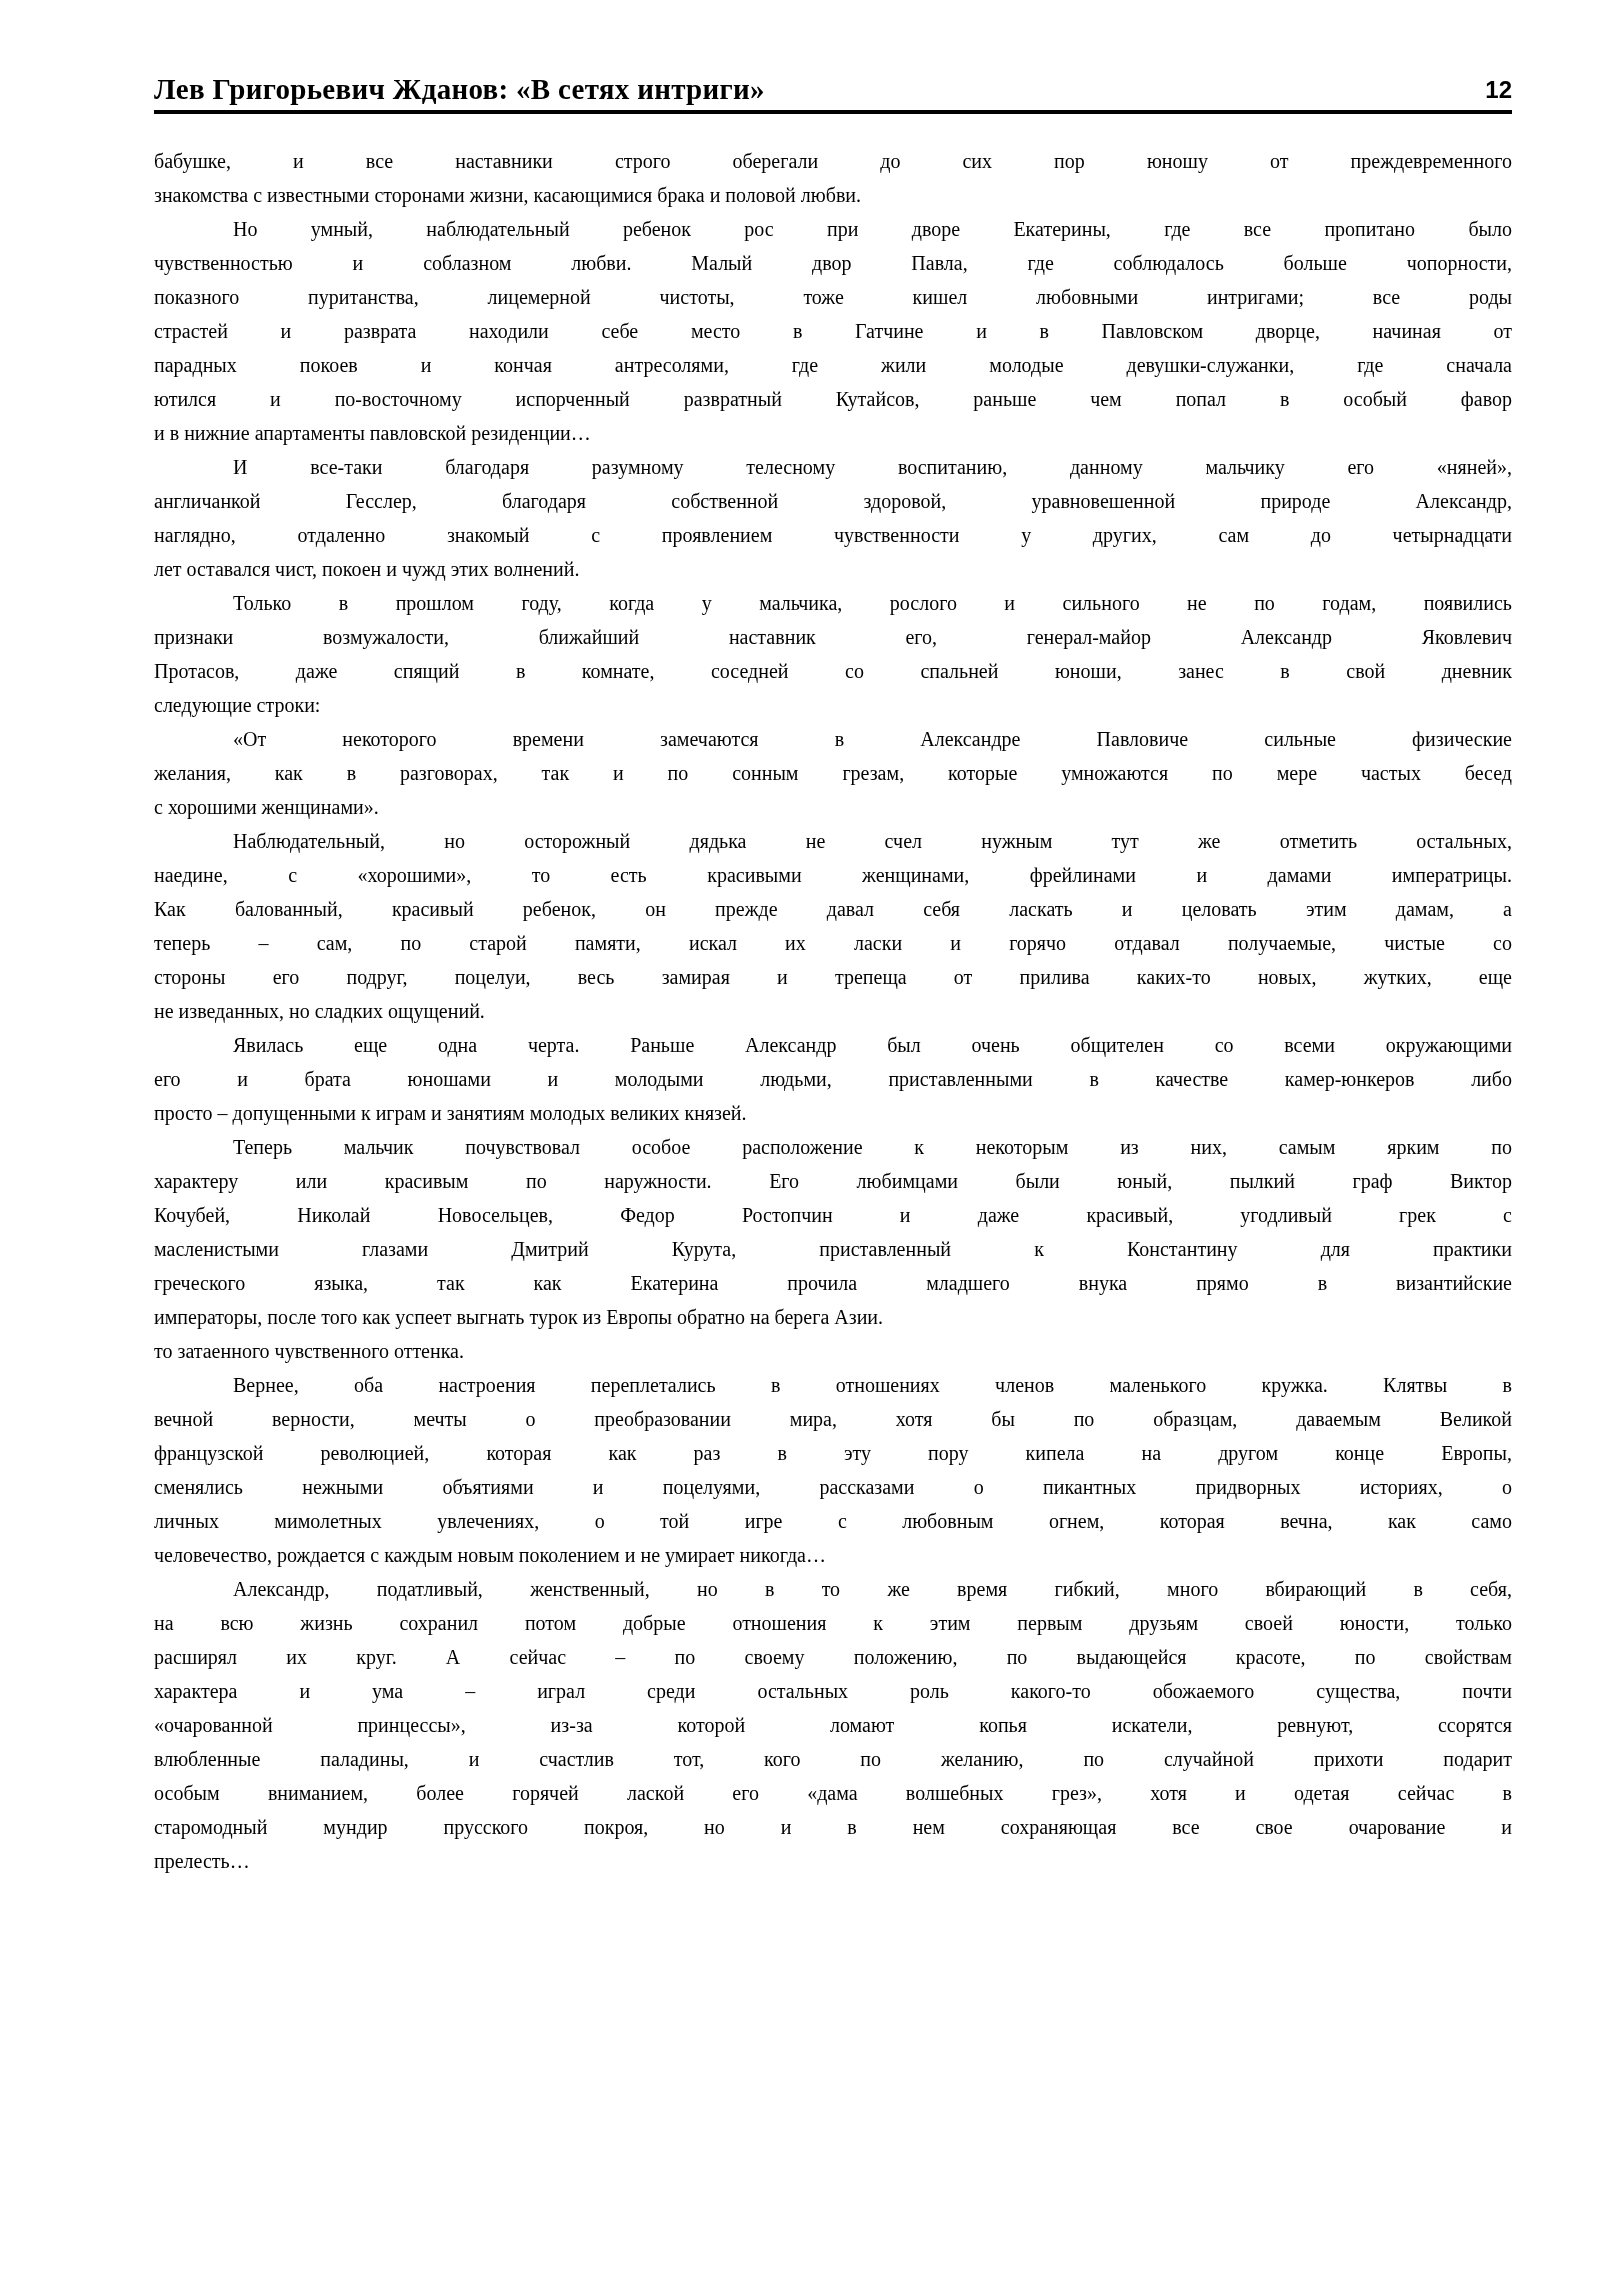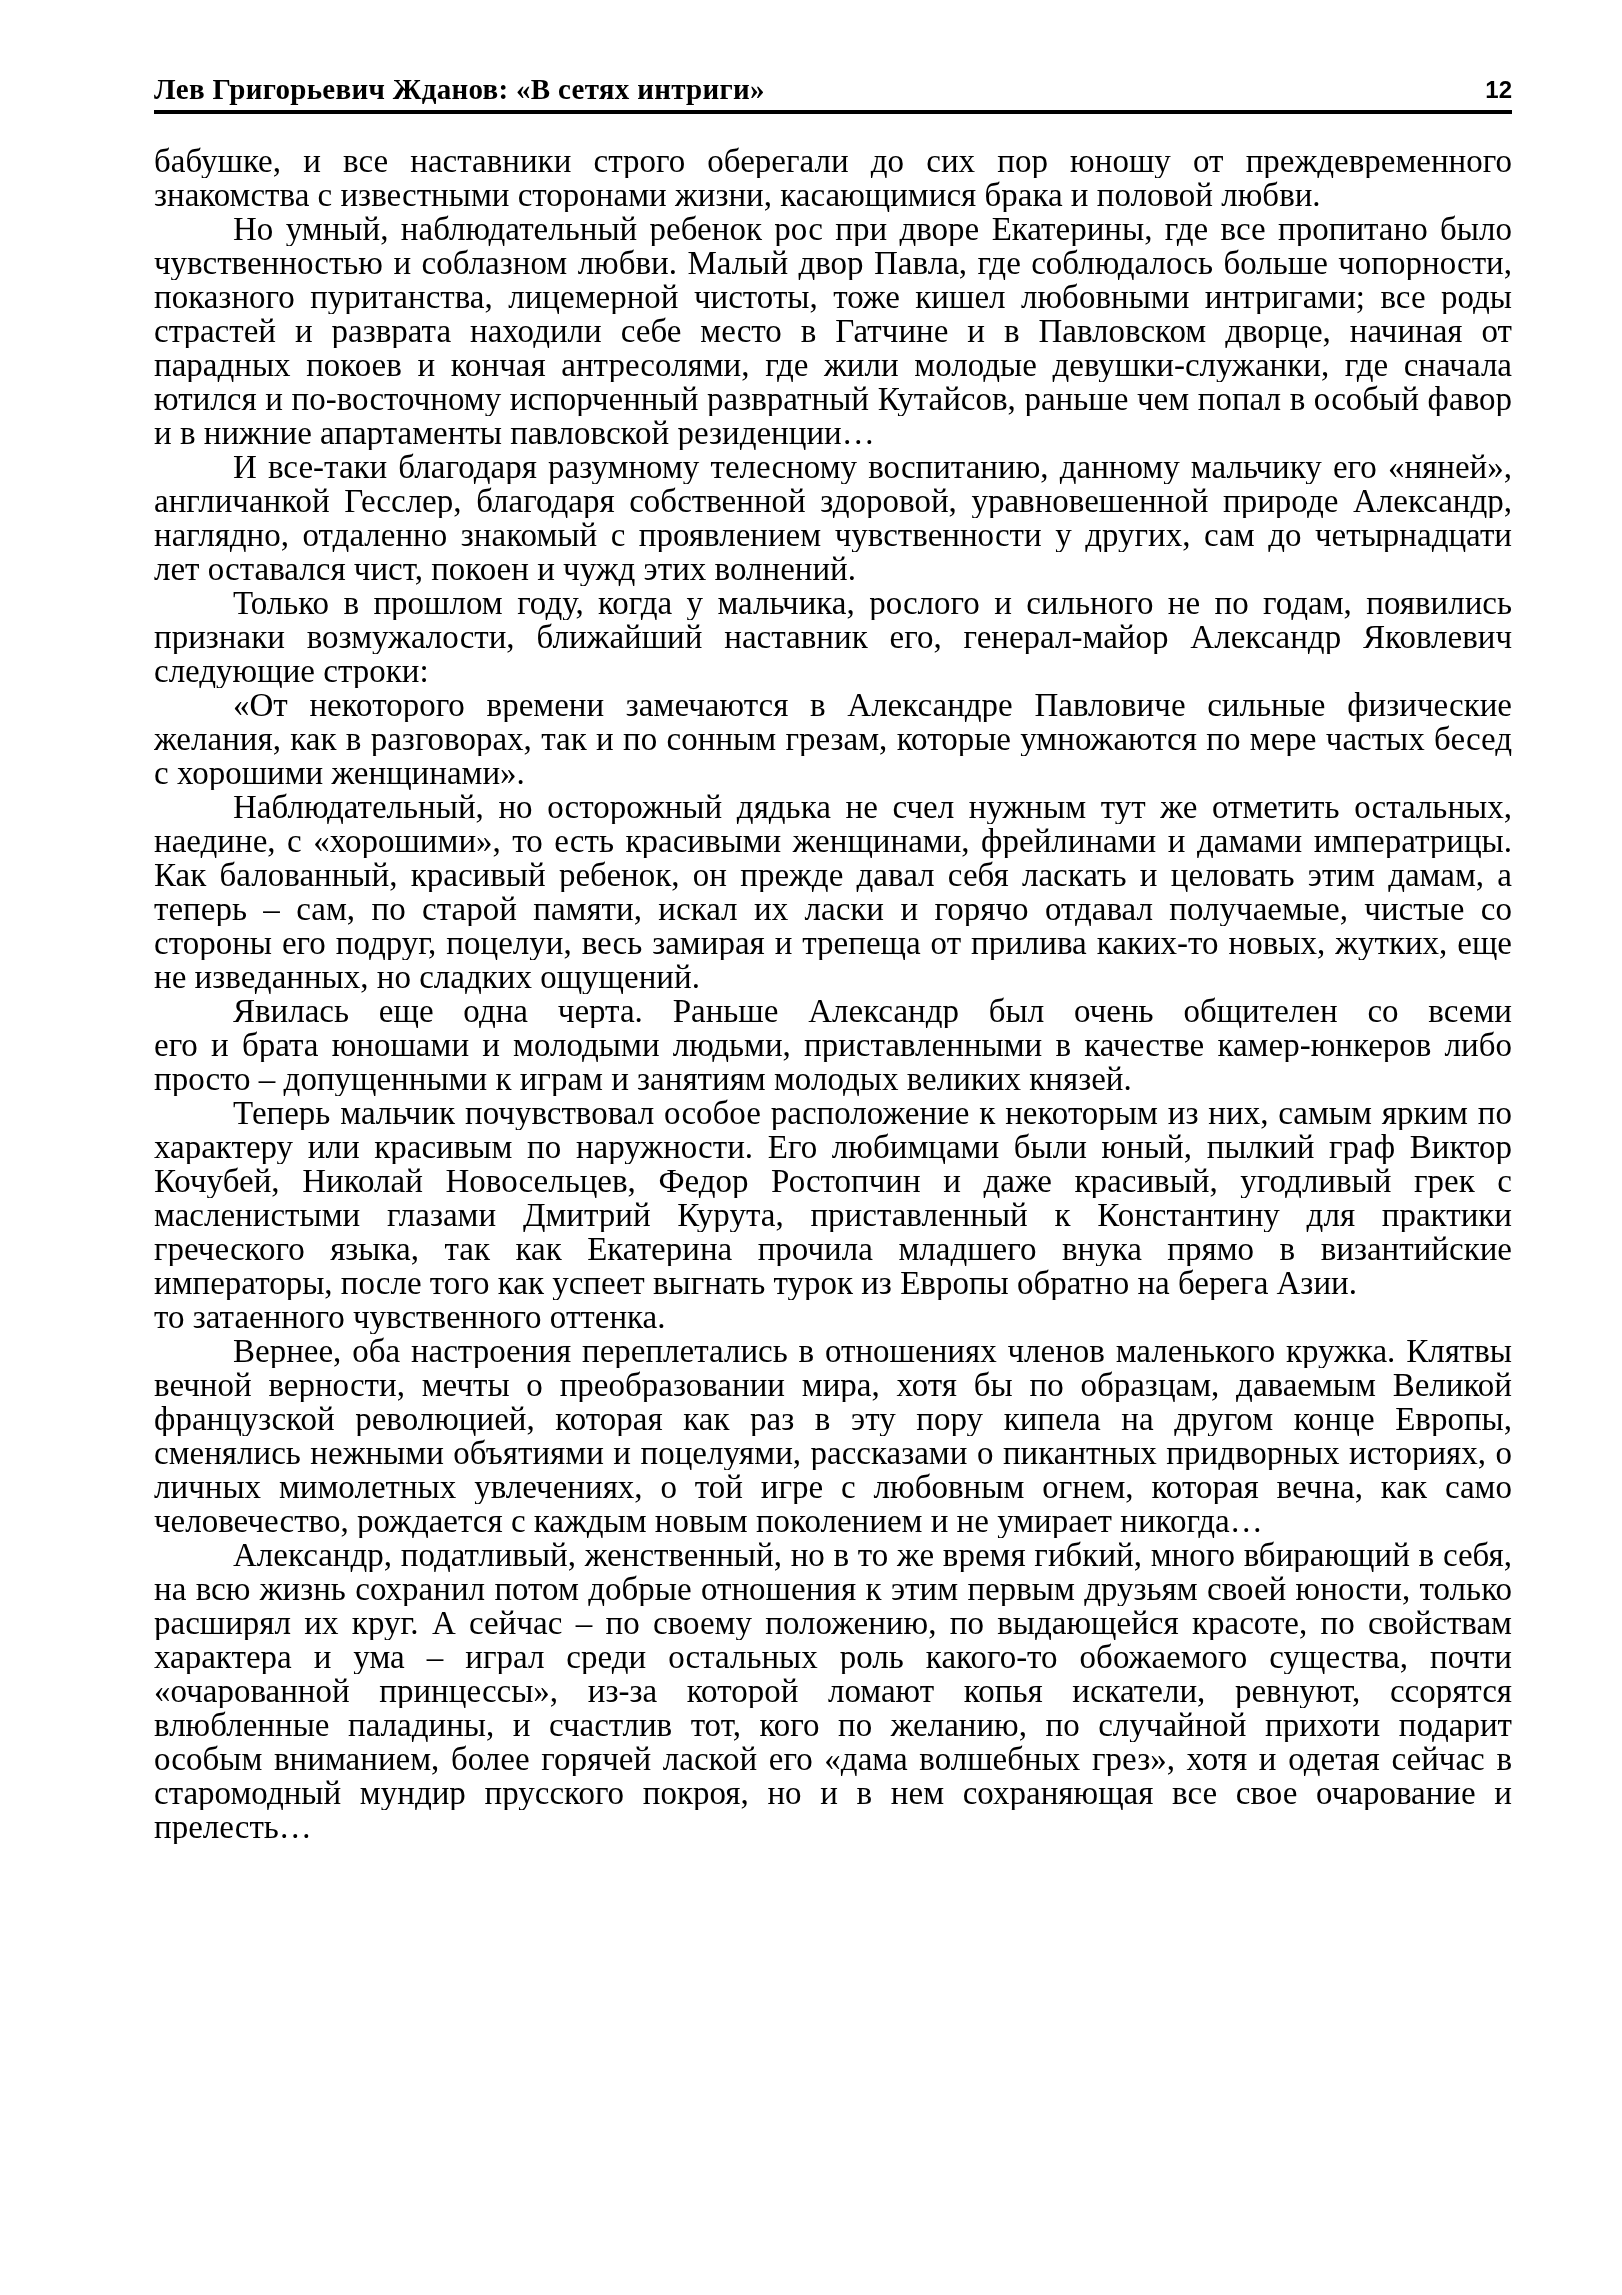--- a/index.html
+++ b/index.html
@@ -34,21 +34,21 @@
     font-size: 24px;
     line-height: 33px;
   }
   .rule {
     height: 3.9px;
     background: #000000;
     margin-top: 3.9px;
   }
   .bodytext {
     margin-top: 30px;
-    font-size: 33px;
+    font-size: 20px;
     font-family: Liberation Serif, serif;
   }
   .paragraph {
     margin: 0;
     padding: 0;
   }
   .line {
     height: 34px;
     line-height: 34px;
     text-align: justify;
@@ -88,20 +88,21 @@
       </div>
       <div class="paragraph">
         <div class="line indent">И все-таки благодаря разумному телесному воспитанию, данному мальчику его «няней»,</div>
         <div class="line">англичанкой Гесслер, благодаря собственной здоровой, уравновешенной природе Александр,</div>
         <div class="line">наглядно, отдаленно знакомый с проявлением чувственности у других, сам до четырнадцати</div>
         <div class="line last">лет оставался чист, покоен и чужд этих волнений.</div>
       </div>
       <div class="paragraph">
         <div class="line indent">Только в прошлом году, когда у мальчика, рослого и сильного не по годам, появились</div>
         <div class="line">признаки возмужалости, ближайший наставник его, генерал-майор Александр Яковлевич</div>
+        <div class="line">Протасов, даже спящий в комнате, соседней со спальней юноши, занес в свой дневник</div>
         <div class="line last">следующие строки:</div>
       </div>
       <div class="paragraph">
         <div class="line indent">«От некоторого времени замечаются в Александре Павловиче сильные физические</div>
         <div class="line">желания, как в разговорах, так и по сонным грезам, которые умножаются по мере частых бесед</div>
         <div class="line last">с хорошими женщинами».</div>
       </div>
       <div class="paragraph">
         <div class="line indent">Наблюдательный, но осторожный дядька не счел нужным тут же отметить остальных,</div>
         <div class="line">наедине, с «хорошими», то есть красивыми женщинами, фрейлинами и дамами императрицы.</div>

